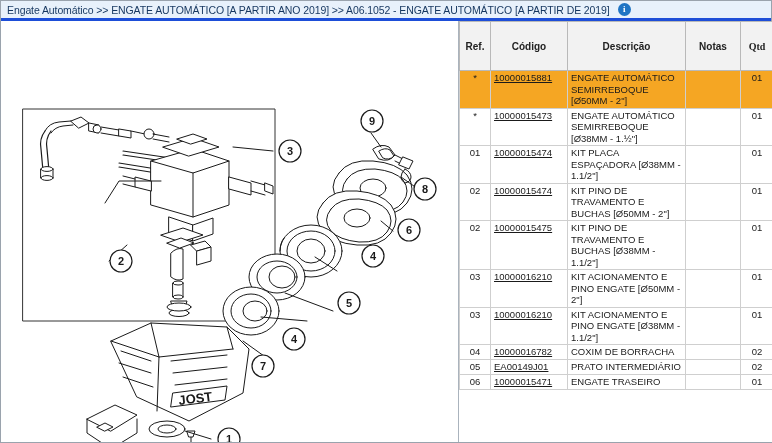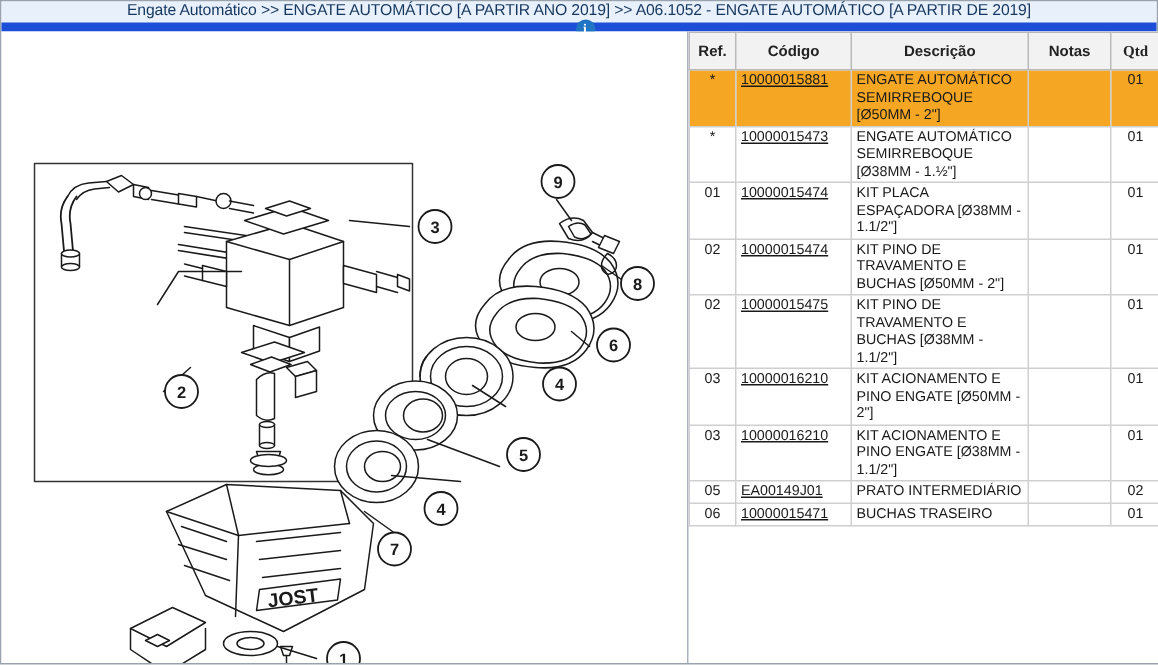--- a/index.html
+++ b/index.html
@@ -24,26 +24,25 @@
     background: #ffffff;
   }
 
   
   .breadcrumb-bar {
     position: absolute;
     left: 0; top: 0;
     width: 770px;
     height: 20px;
     background: #e8f1fb;
-    border-bottom: 6px solid #1d4ed8;
+    border-bottom: 3px solid #1d4ed8;
     display: flex;
     align-items: center;
     padding: 0 6px;
     box-sizing: border-box;
-    flex-direction: column;
   }
   .breadcrumb-text {
     font-size: 10.5px;
     color: #15365f;
     white-space: nowrap;
     letter-spacing: -0.1px;
   }
   .info-icon {
     width: 13px; height: 13px;
     margin-left: 8px;
@@ -92,21 +91,21 @@
     width: 313px;
     table-layout: fixed;
     font-size: 9.5px;
   }
   table.parts th {
     background: #f2f2f2;
     border: 1px solid #b9b9b9;
     font-weight: bold;
     font-size: 10px;
     height: 16px;
-    padding: 4px 2px;
+    padding: 16px 2px;
     color: #222;
     text-align: center;
   }
   table.parts td {
     border: 1px solid #cfcfcf;
     padding: 1px 3px;
     vertical-align: top;
     color: #1a1a1a;
     line-height: 11.5px;
     height: 12px;
@@ -362,30 +361,37 @@
             <td class="c-qtd">01</td>
           </tr>
           <tr class="row-tall">
             <td class="c-ref">03</td>
             <td class="c-cod">10000016210</td>
             <td class="c-desc">KIT ACIONAMENTO E PINO ENGATE [Ø38MM - 1.1/2"]</td>
             <td class="c-not"></td>
             <td class="c-qtd">01</td>
           </tr>
           <tr>
+            <td class="c-ref">04</td>
+            <td class="c-cod">10000016782</td>
+            <td class="c-desc">COXIM DE BORRACHA</td>
+            <td class="c-not"></td>
+            <td class="c-qtd">02</td>
+          </tr>
+          <tr>
             <td class="c-ref">05</td>
             <td class="c-cod">EA00149J01</td>
             <td class="c-desc">PRATO INTERMEDIÁRIO</td>
             <td class="c-not"></td>
             <td class="c-qtd">02</td>
           </tr>
           <tr>
             <td class="c-ref">06</td>
             <td class="c-cod">10000015471</td>
-            <td class="c-desc">BUCHAS TRASEIRO</td>
+            <td class="c-desc">ENGATE TRASEIRO</td>
             <td class="c-not"></td>
             <td class="c-qtd">01</td>
           </tr>
         </tbody>
       </table>
     </div>
 
   </div>
 </div>
 

